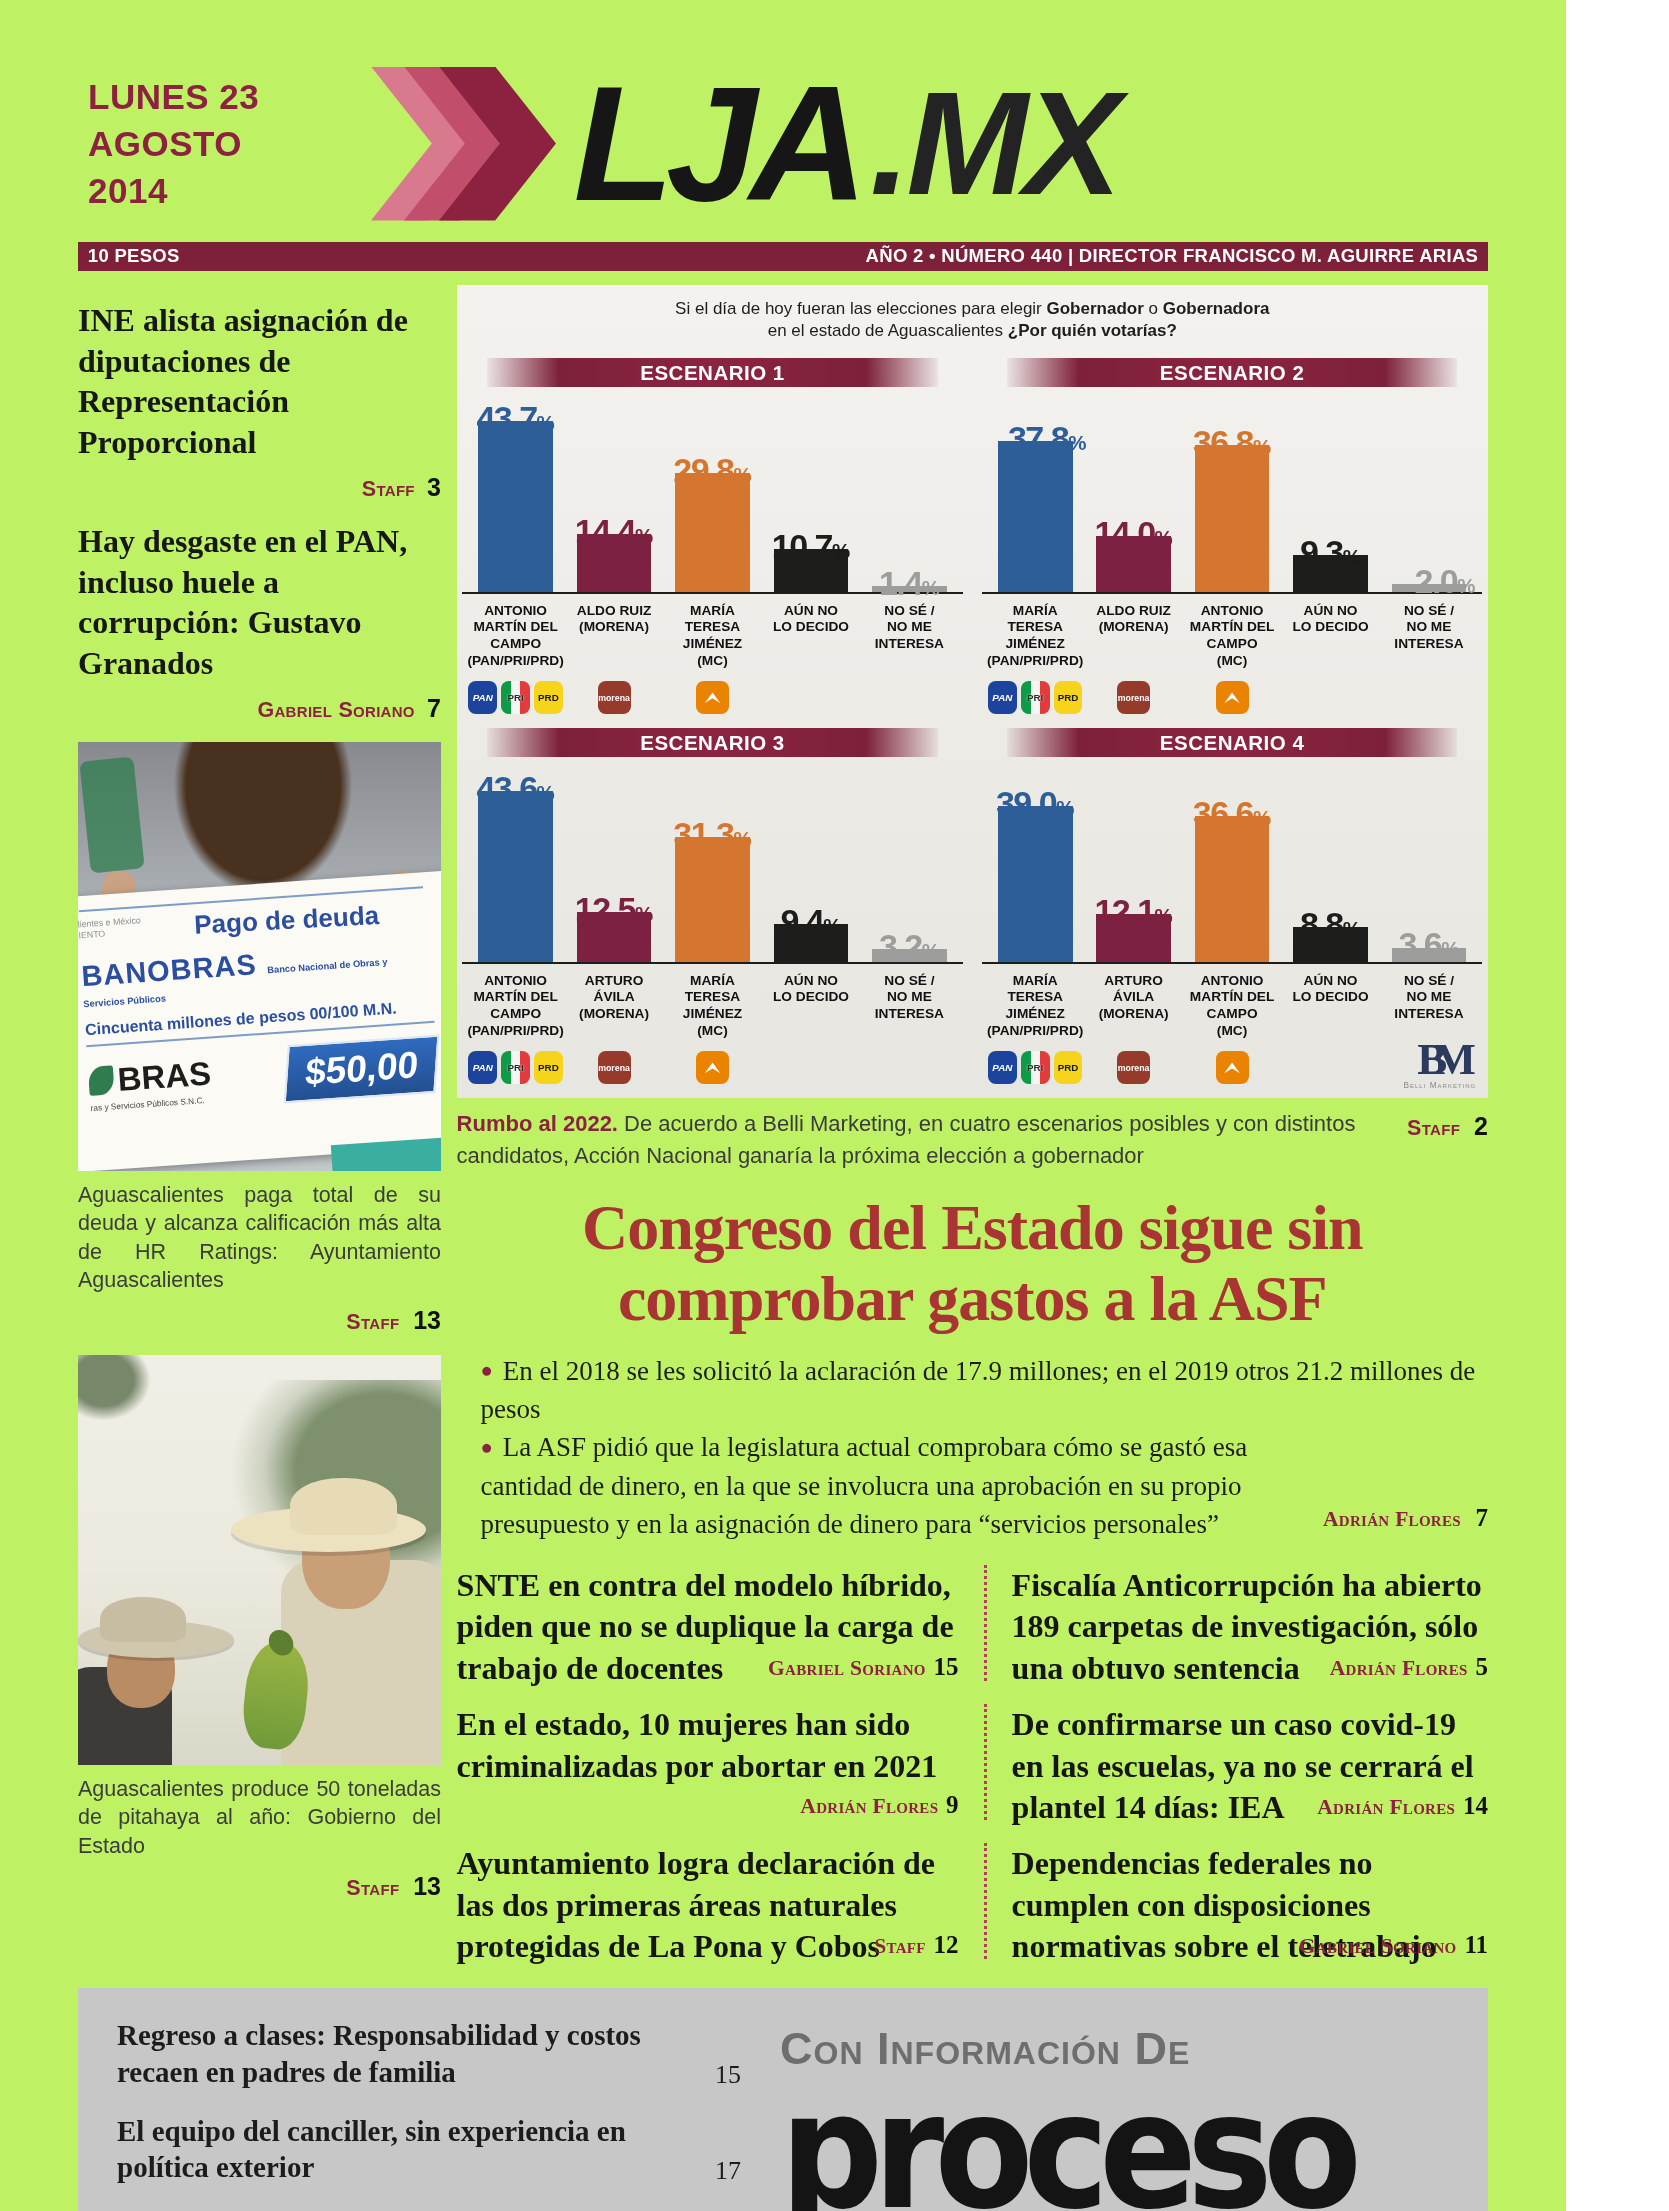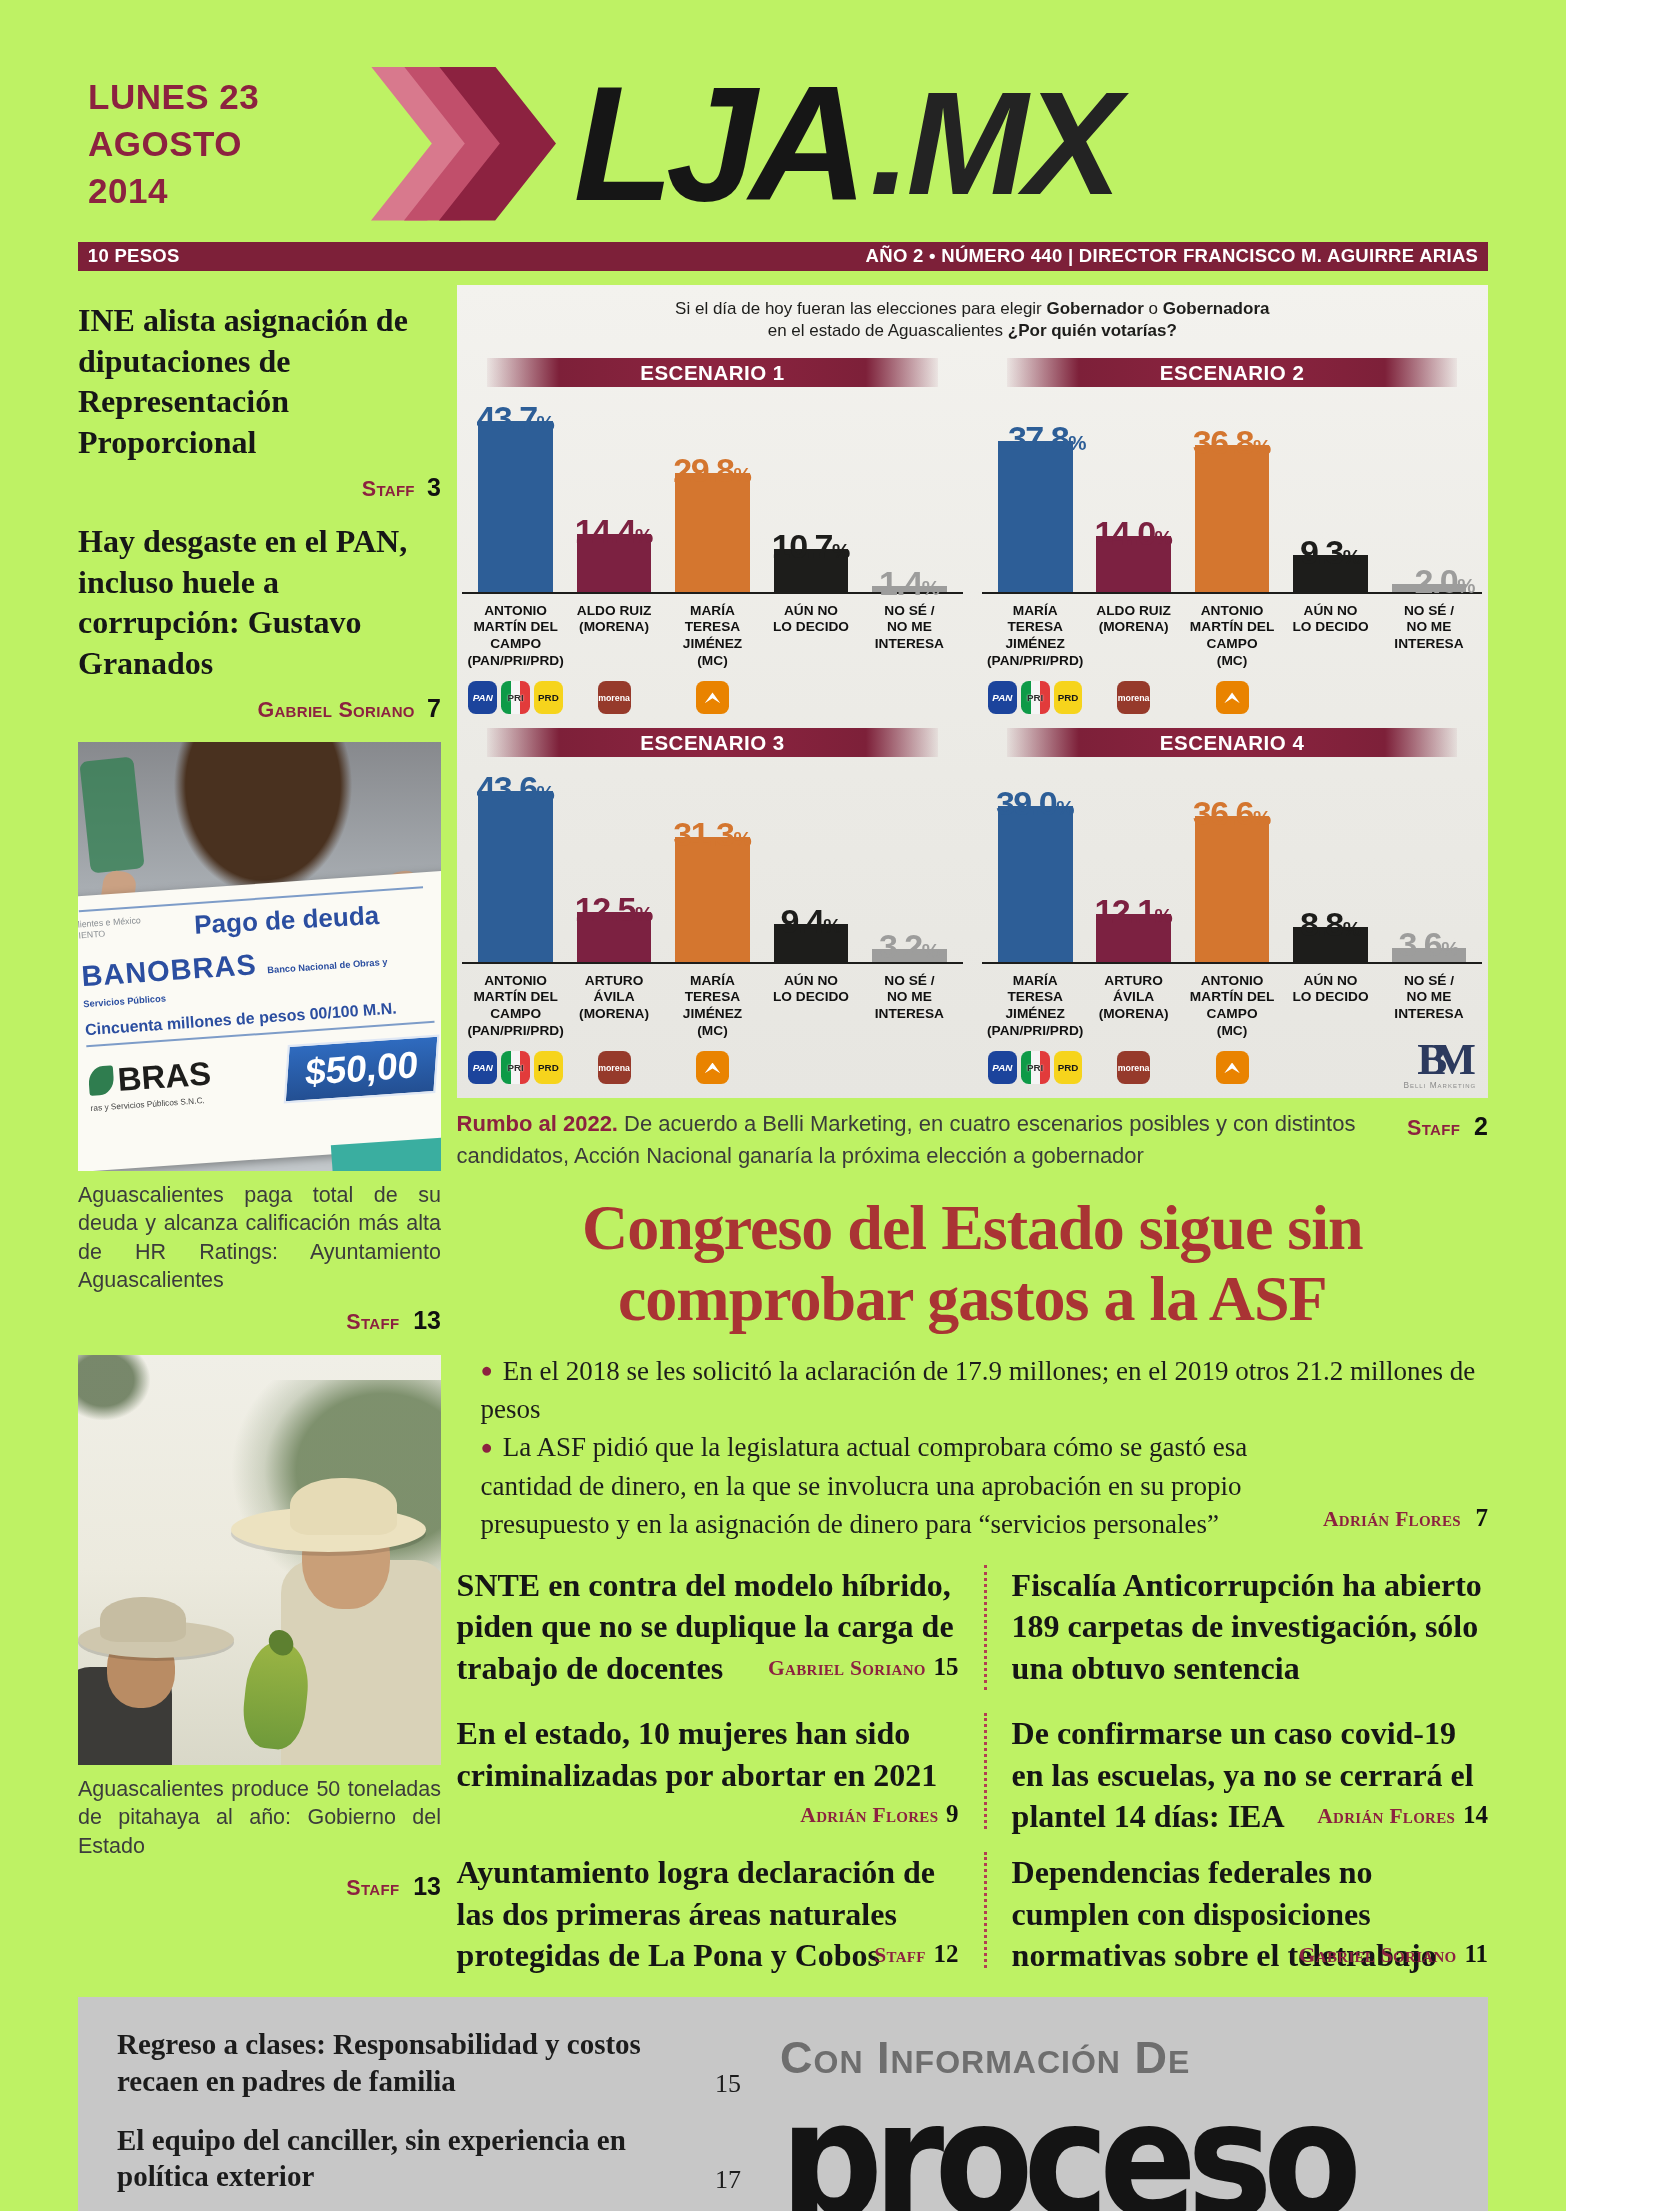--- a/index.html
+++ b/index.html
@@ -561,20 +561,21 @@
       </div>
 
       <div class="story-rows">
         <div class="story-row">
           <div class="story left-cell tuck">
             <div class="title">SNTE en contra del modelo híbrido, piden que no se duplique la carga de trabajo de docentes</div>
             <div class="byline"><span class="by-name">Gabriel Soriano</span><span class="by-page">15</span></div>
           </div>
           <div class="story right-cell tuck">
             <div class="title">Fiscalía Anticorrupción ha abierto 189 carpetas de investigación, sólo una obtuvo sentencia</div>
+            <div class="byline"><span class="by-name">Adrián Flores</span><span class="by-page">5</span></div>
           </div>
         </div>
         <div class="story-row">
           <div class="story left-cell">
             <div class="title">En el estado, 10 mujeres han sido criminalizadas por abortar en 2021</div>
             <div class="byline"><span class="by-name">Adrián Flores</span><span class="by-page">9</span></div>
           </div>
           <div class="story right-cell tuck">
             <div class="title">De confirmarse un caso covid-19 en las escuelas, ya no se cerrará el plantel 14 días: IEA</div>
             <div class="byline"><span class="by-name">Adrián Flores</span><span class="by-page">14</span></div>

